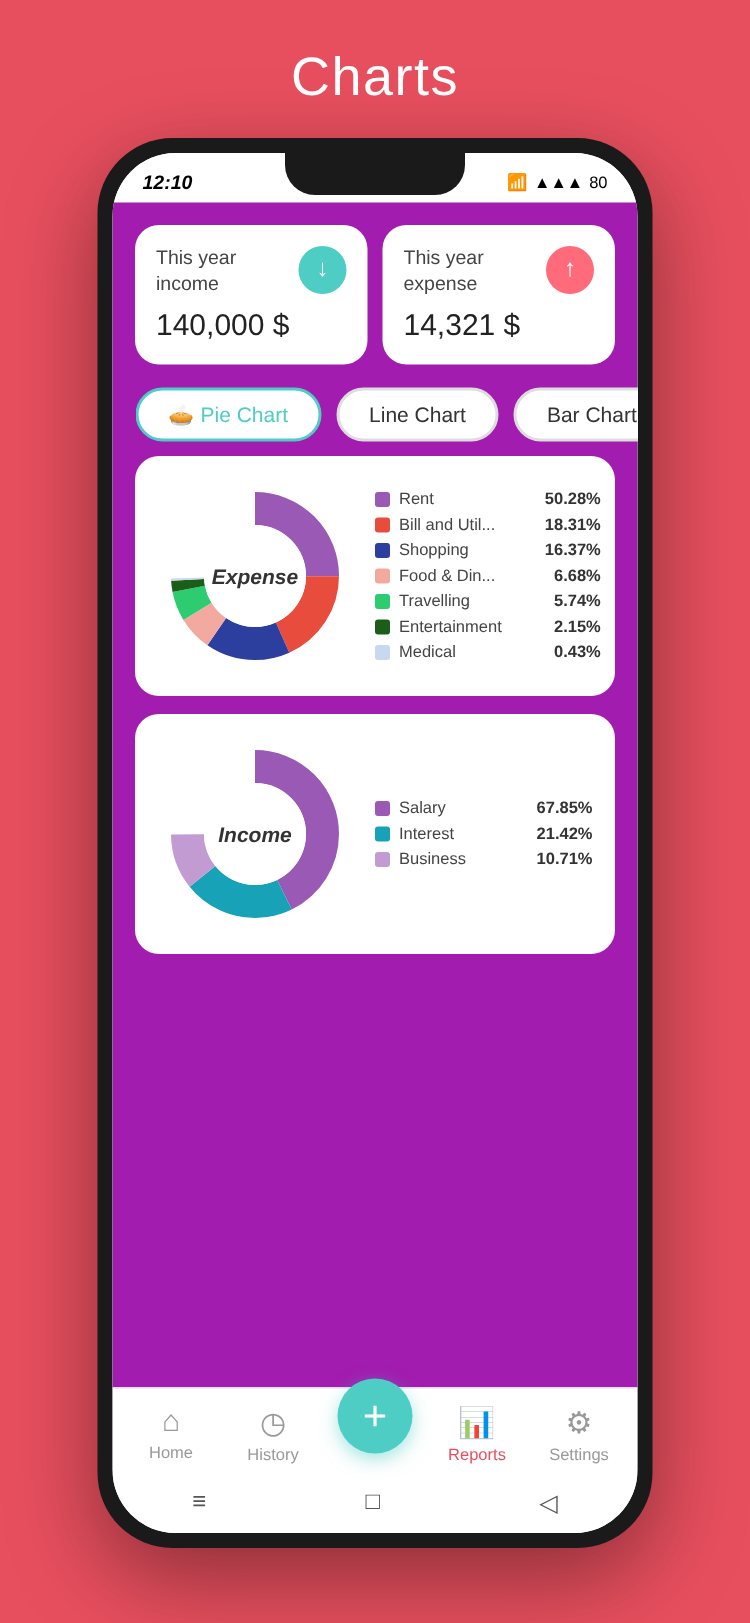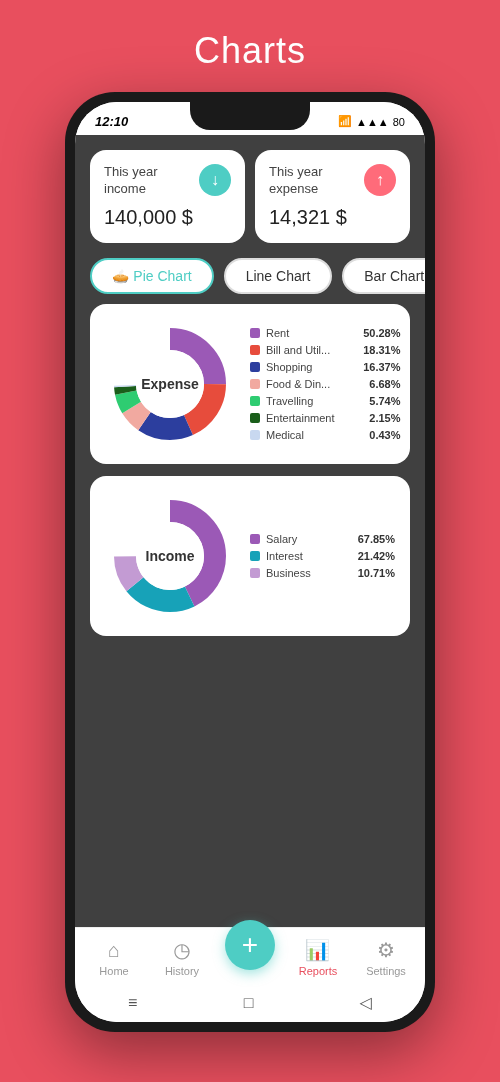--- a/index.html
+++ b/index.html
@@ -79,21 +79,21 @@
       height: 28px;
       background: #1a1a1a;
       border-radius: 0 0 20px 20px;
       z-index: 10;
     }
 
     
     .screen-content {
       flex: 1;
       overflow-y: auto;
-      background: #404040;
+      background: #a21caf;
       scrollbar-width: none;
     }
     .screen-content::-webkit-scrollbar { display: none; }
 
     
     .cards-row {
       display: flex;
       gap: 10px;
       padding: 15px 15px 10px;
     }
@@ -177,20 +177,21 @@
       display: flex;
       align-items: center;
       gap: 15px;
     }
 
     .donut-container {
       position: relative;
       width: 130px;
       height: 130px;
       flex-shrink: 0;
+      font-style: italic;
     }
 
     .donut-label {
       position: absolute;
       top: 50%;
       left: 50%;
       transform: translate(-50%, -50%);
       font-size: 14px;
       font-weight: 600;
       color: #333;

